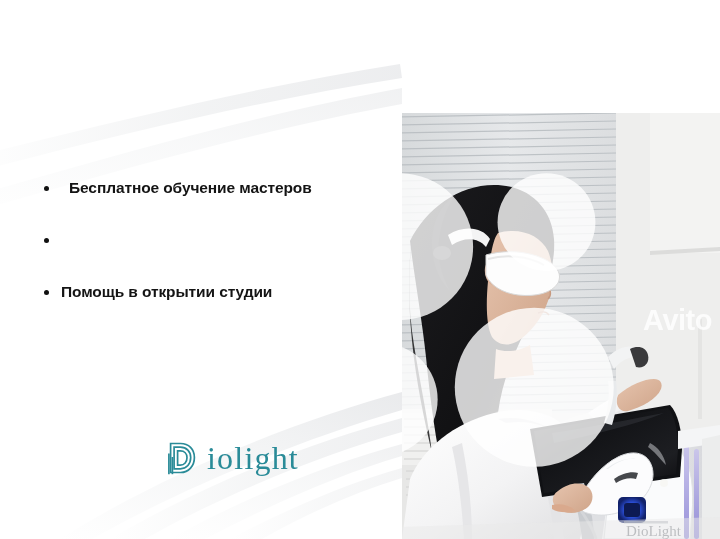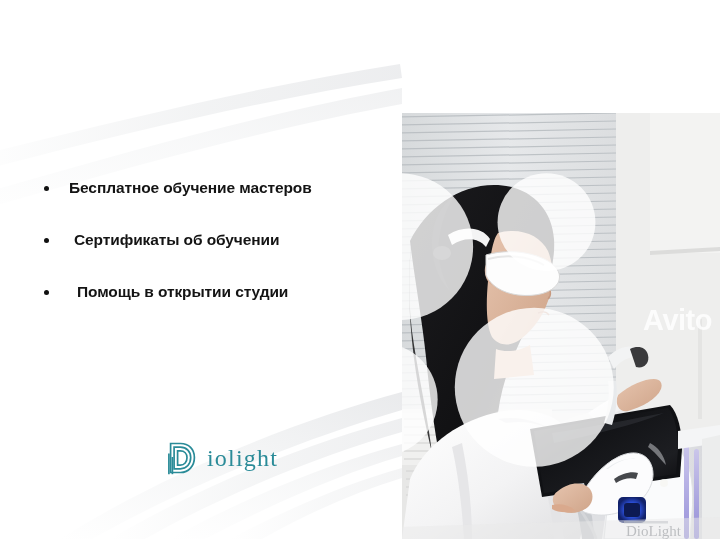--- a/index.html
+++ b/index.html
@@ -62,35 +62,35 @@
   .bullet-text {
     font-size: 15.5px;
     font-weight: bold;
     color: #141414;
     letter-spacing: -0.1px;
     line-height: 20px;
     white-space: nowrap;
   }
   .bullet-row.indent-1 .bullet-text { margin-left: 20px; }
   .bullet-row.indent-2 .bullet-text { margin-left: 25px; }
-  .bullet-row.indent-3 .bullet-text { margin-left: 28px; }
+  .bullet-row.indent-3 .bullet-text { margin-left: 12px; }
 
   
   .logo {
     position: absolute;
     left: 168px;
     top: 441px;
     display: flex;
     align-items: center;
   }
   .logo-mark { width: 30px; height: 34px; display: block; }
   .logo-word {
     margin-left: 9px;
     font-family: "Liberation Serif", serif;
-    font-size: 24px;
+    font-size: 32px;
     line-height: 32px;
     color: #2a8b98;
     letter-spacing: 1.2px;
   }
 
   
   .photo {
     position: absolute;
     left: 402px;
     top: 113px;
@@ -152,21 +152,20 @@
 
   <div class="content">
 
     <ul class="bullet-list">
       <li class="bullet-row indent-1">
         <span class="bullet-dot"></span>
         <span class="bullet-text">Бесплатное обучение мастеров</span>
       </li>
       <li class="bullet-row indent-2">
         <span class="bullet-dot"></span>
-        <span class="bullet-text">Сертификаты об обучении</span>
       </li>
       <li class="bullet-row indent-3">
         <span class="bullet-dot"></span>
         <span class="bullet-text">Помощь в открытии студии</span>
       </li>
     </ul>
 
     <div class="logo">
       <svg class="logo-mark" viewBox="0 0 30 34" xmlns="http://www.w3.org/2000/svg" aria-hidden="true">
         <g fill="none" stroke="#2a8b98" stroke-width="1.7">

